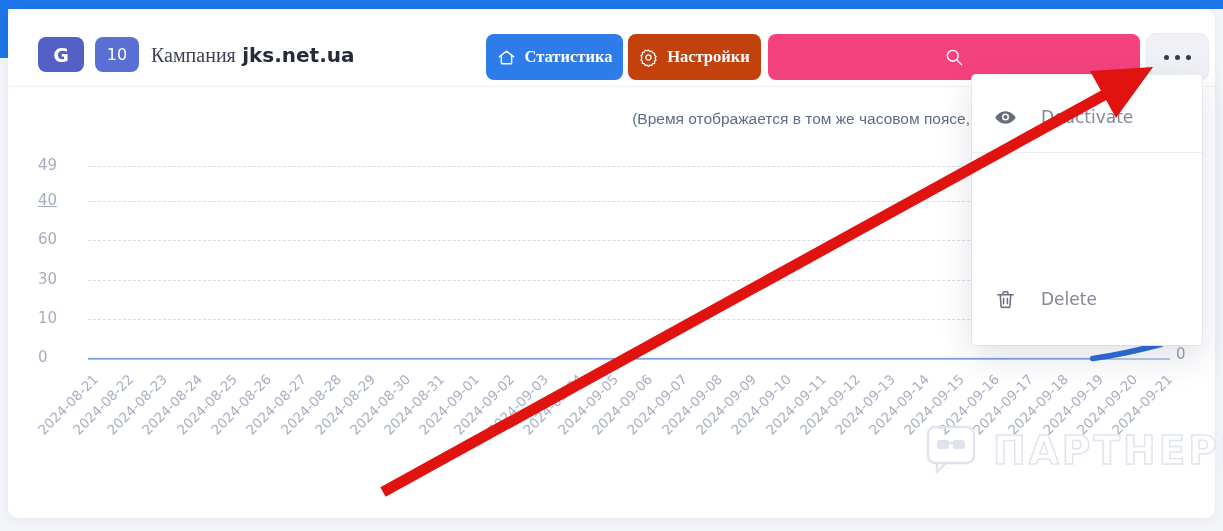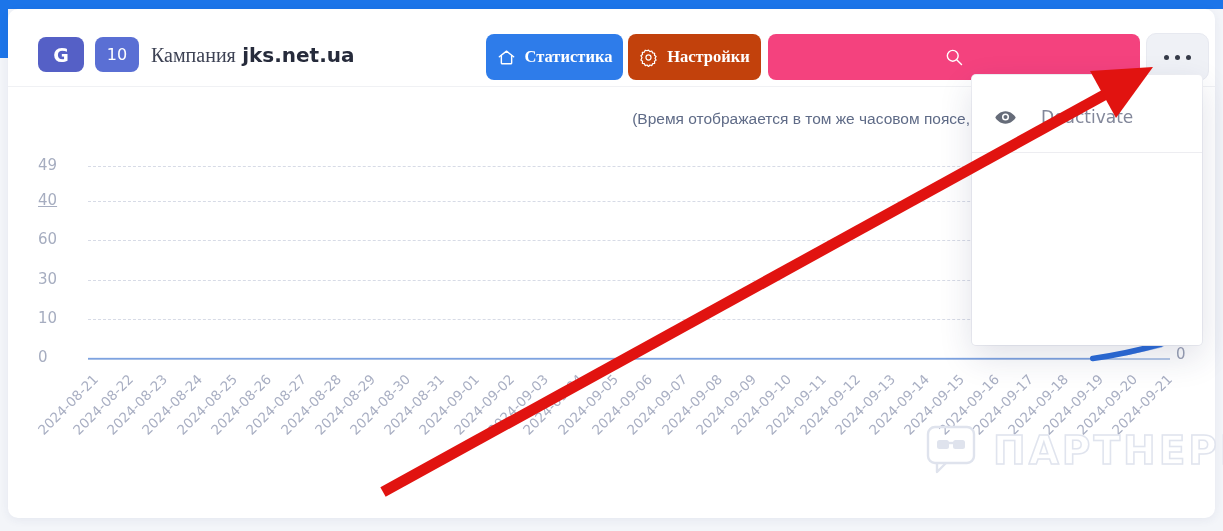--- a/index.html
+++ b/index.html
@@ -179,19 +179,29 @@
       <div class="menu-item" style="top: 24px;">
         <span style="display:flex">
           <svg width="23" height="23" viewBox="0 0 24 24">
             <path fill="#666c79" d="M12 5.5c-5.4 0-9.2 4.1-10.4 6-.2.3-.2.7 0 1 1.2 1.9 5 6 10.4 6s9.2-4.1 10.4-6c.2-.3.2-.7 0-1-1.2-1.9-5-6-10.4-6zm0 9.7a3.7 3.7 0 1 1 0-7.4 3.7 3.7 0 0 1 0 7.4z"></path>
             <circle cx="12" cy="11.5" r="2.1" fill="#666c79"></circle>
           </svg>
         </span>
         <span>Deactivate</span>
       </div>
       <div class="menu-sep" style="top: 77px;"></div>
+      <div class="menu-item" style="top: 206px;">
+        <span style="display:flex">
+          <svg width="23" height="23" viewBox="0 0 24 24" fill="none" stroke="#6a7080" stroke-width="1.6" stroke-linecap="round" stroke-linejoin="round">
+            <path d="M4 7h16M9.5 7V4.8a1 1 0 0 1 1-1h3a1 1 0 0 1 1 1V7"></path>
+            <path d="M6.5 7l.9 12.3a1 1 0 0 0 1 .9h7.2a1 1 0 0 0 1-.9L17.5 7"></path>
+            <path d="M10 11v5.5M14 11v5.5"></path>
+          </svg>
+        </span>
+        <span>Delete</span>
+      </div>
     </div>
 
   <svg id="arrow-svg" width="1223" height="531">
     <line x1="383" y1="492" x2="1106" y2="94" stroke="#e11310" stroke-width="11"></line>
     <polygon points="1153,67 1116,118 1090,71" fill="#e11310"></polygon>
   </svg>
 </div>
 
 </body></html>

